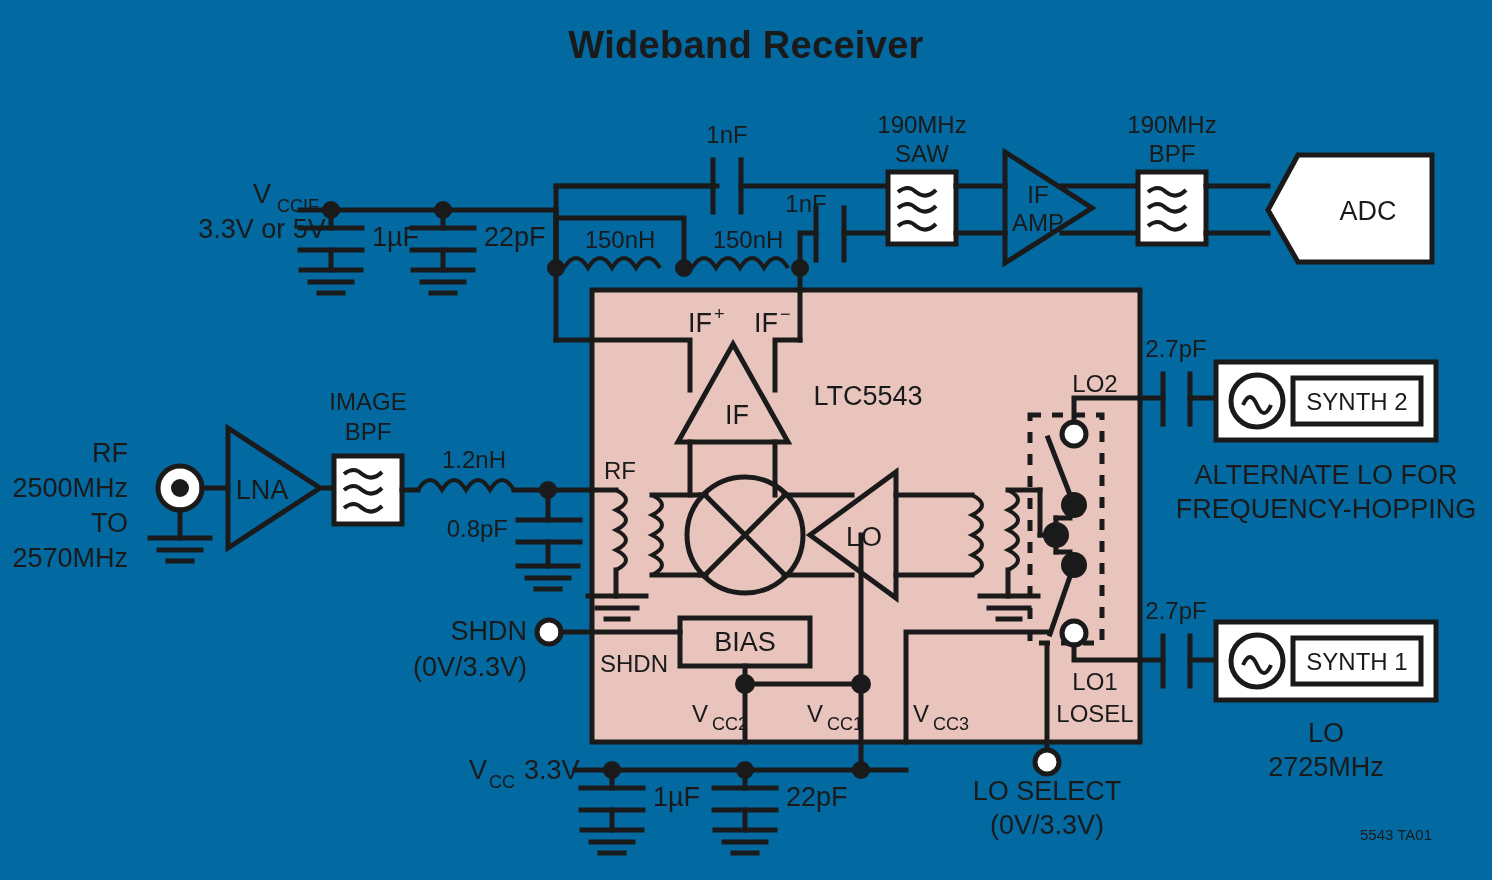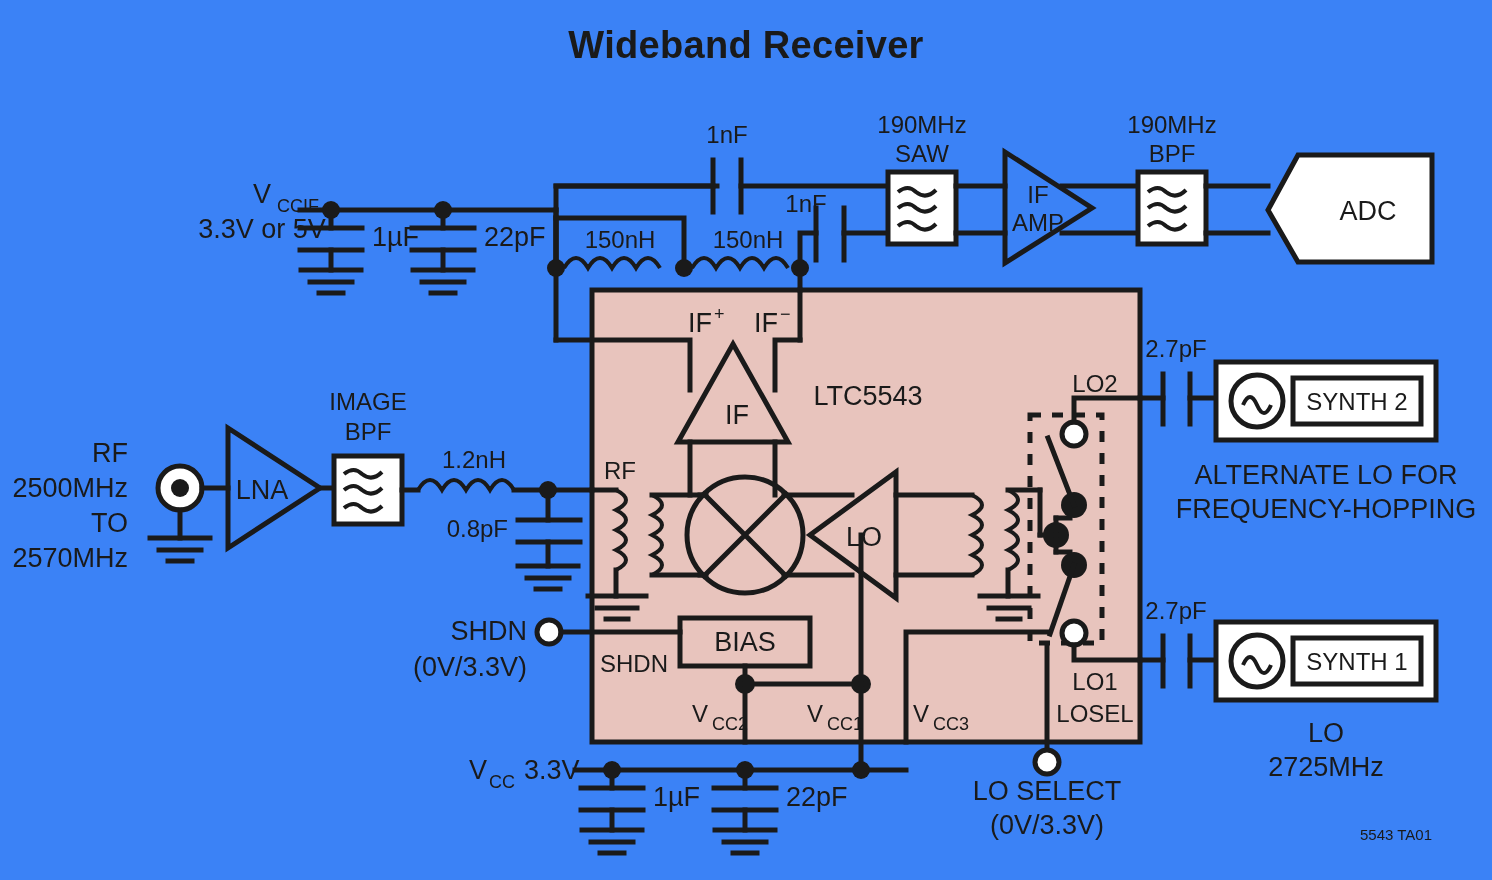--- a/index.html
+++ b/index.html
@@ -1,17 +1,17 @@
 <!DOCTYPE html>
 <html><head>
 <meta charset="utf-8">
 <style>
   html,body{margin:0;padding:0;background:#ffffff;}
   body{width:1492px;height:880px;overflow:hidden;font-family:"Liberation Sans",sans-serif;}
-  #root{position:relative;width:1492px;height:880px;background:#3b82f6;}
+  #root{position:relative;width:1492px;height:880px;background:#0369a1;}
   svg{display:block;}
   text{font-family:"Liberation Sans",sans-serif;fill:#1a1a1a;}
   .lbl{font-size:27px;}
   .lbl-s{font-size:24px;}
   .sub{font-size:18px;}
   .title{font-size:38px;font-weight:bold;letter-spacing:.3px;}
   .tag{font-size:15px;}
   .wire{stroke:#1a1a1a;stroke-width:5;fill:none;stroke-linecap:square;}
   .wire-t{stroke:#1a1a1a;stroke-width:4;fill:none;}
   .box{stroke:#1a1a1a;stroke-width:5;fill:#ffffff;}

